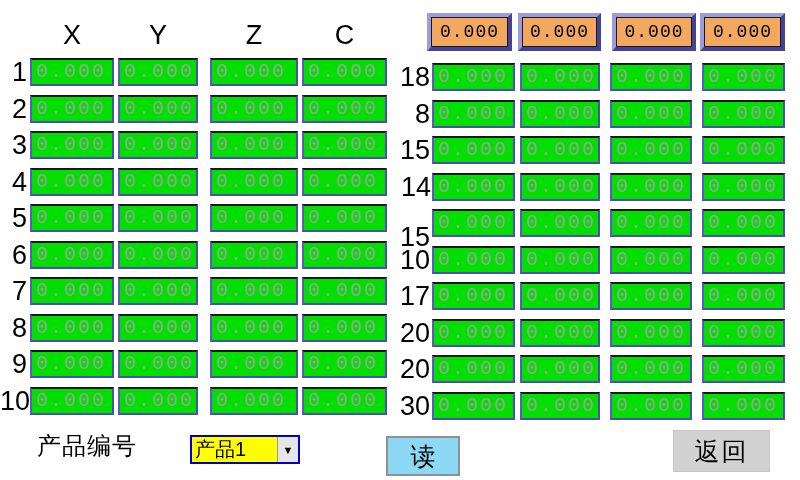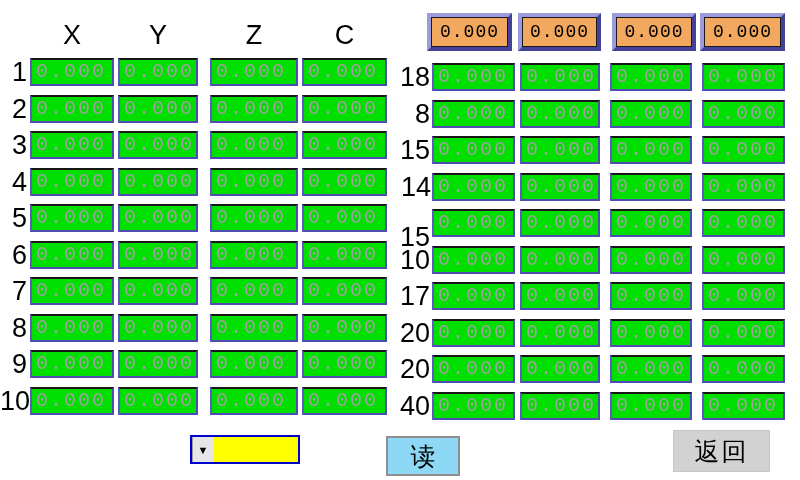--- a/index.html
+++ b/index.html
@@ -188,28 +188,30 @@
       <div class="rownum" style="left: 399px; width: 31px; top: 319px;">20</div>
       <div class="cell" style="left: 432px; width: 83px; top: 319px; height: 28px;"><span>0.000</span></div>
       <div class="cell" style="left: 520px; width: 80px; top: 319px; height: 28px;"><span>0.000</span></div>
       <div class="cell" style="left: 610px; width: 82px; top: 319px; height: 28px;"><span>0.000</span></div>
       <div class="cell" style="left: 702px; width: 83px; top: 319px; height: 28px;"><span>0.000</span></div>
       <div class="rownum" style="left: 399px; width: 31px; top: 355px;">20</div>
       <div class="cell" style="left: 432px; width: 83px; top: 355px; height: 28px;"><span>0.000</span></div>
       <div class="cell" style="left: 520px; width: 80px; top: 355px; height: 28px;"><span>0.000</span></div>
       <div class="cell" style="left: 610px; width: 82px; top: 355px; height: 28px;"><span>0.000</span></div>
       <div class="cell" style="left: 702px; width: 83px; top: 355px; height: 28px;"><span>0.000</span></div>
-      <div class="rownum" style="left: 399px; width: 31px; top: 392px;">40</div>
+      <div class="rownum" style="left: 399px; width: 31px; top: 392px;">30</div>
       <div class="cell" style="left: 432px; width: 83px; top: 392px; height: 28px;"><span>0.000</span></div>
       <div class="cell" style="left: 520px; width: 80px; top: 392px; height: 28px;"><span>0.000</span></div>
       <div class="cell" style="left: 610px; width: 82px; top: 392px; height: 28px;"><span>0.000</span></div>
       <div class="cell" style="left: 702px; width: 83px; top: 392px; height: 28px;"><span>0.000</span></div>
     </div>
 
+  <div class="product-label">产品编号</div>
 
   <div class="select">
+    <span class="val">产品1</span>
     <span class="arrow">▼</span>
   </div>
 
   <div class="read-btn">读</div>
 
   <div class="back-btn">返回</div>
 </div>
 
 </body></html>

